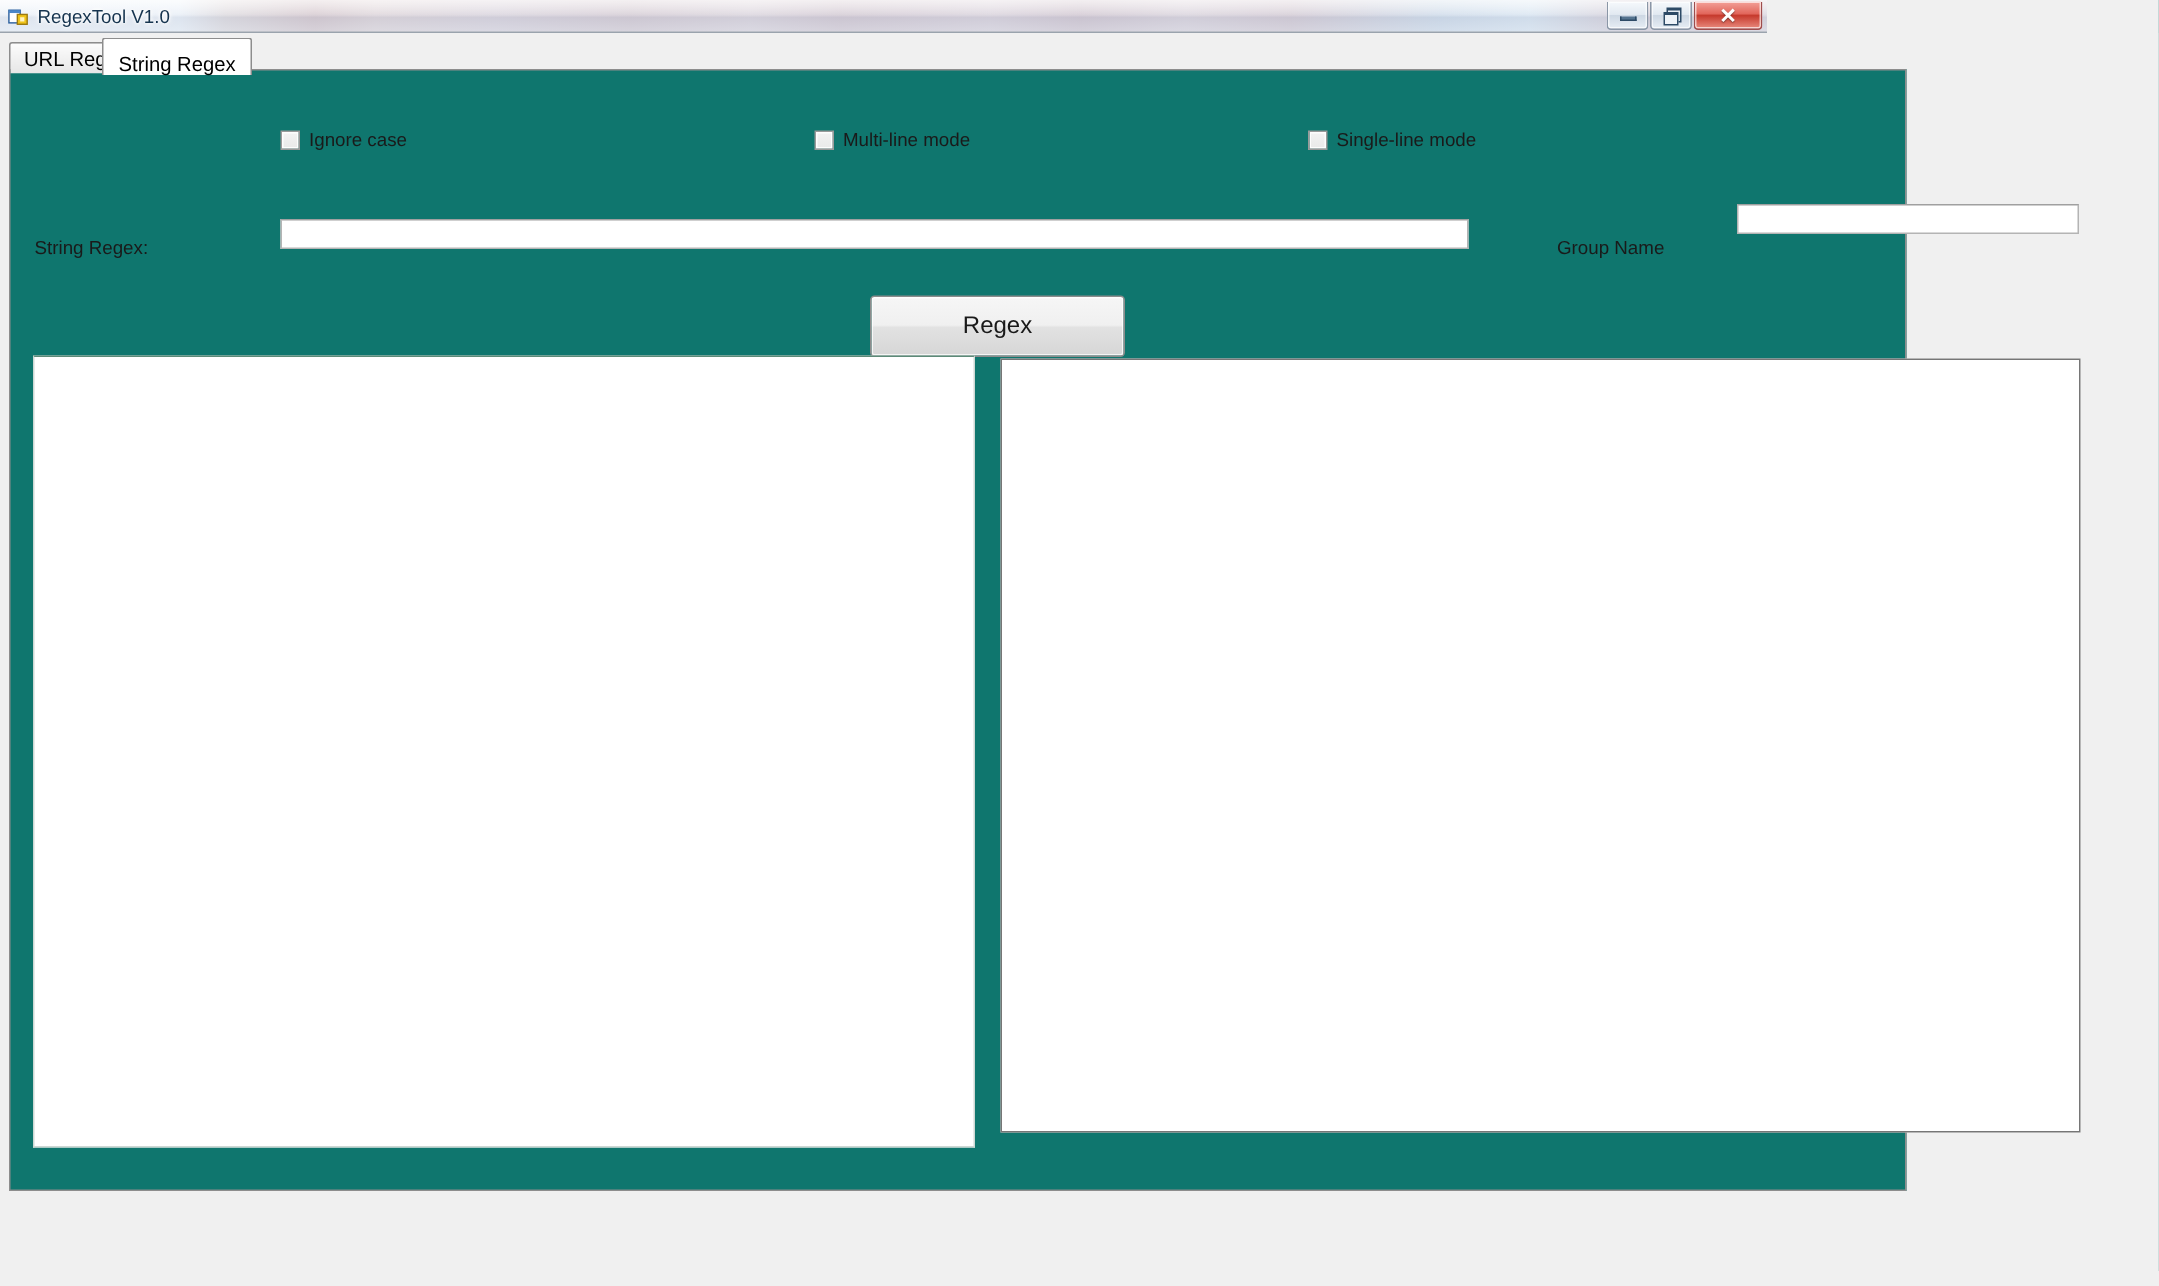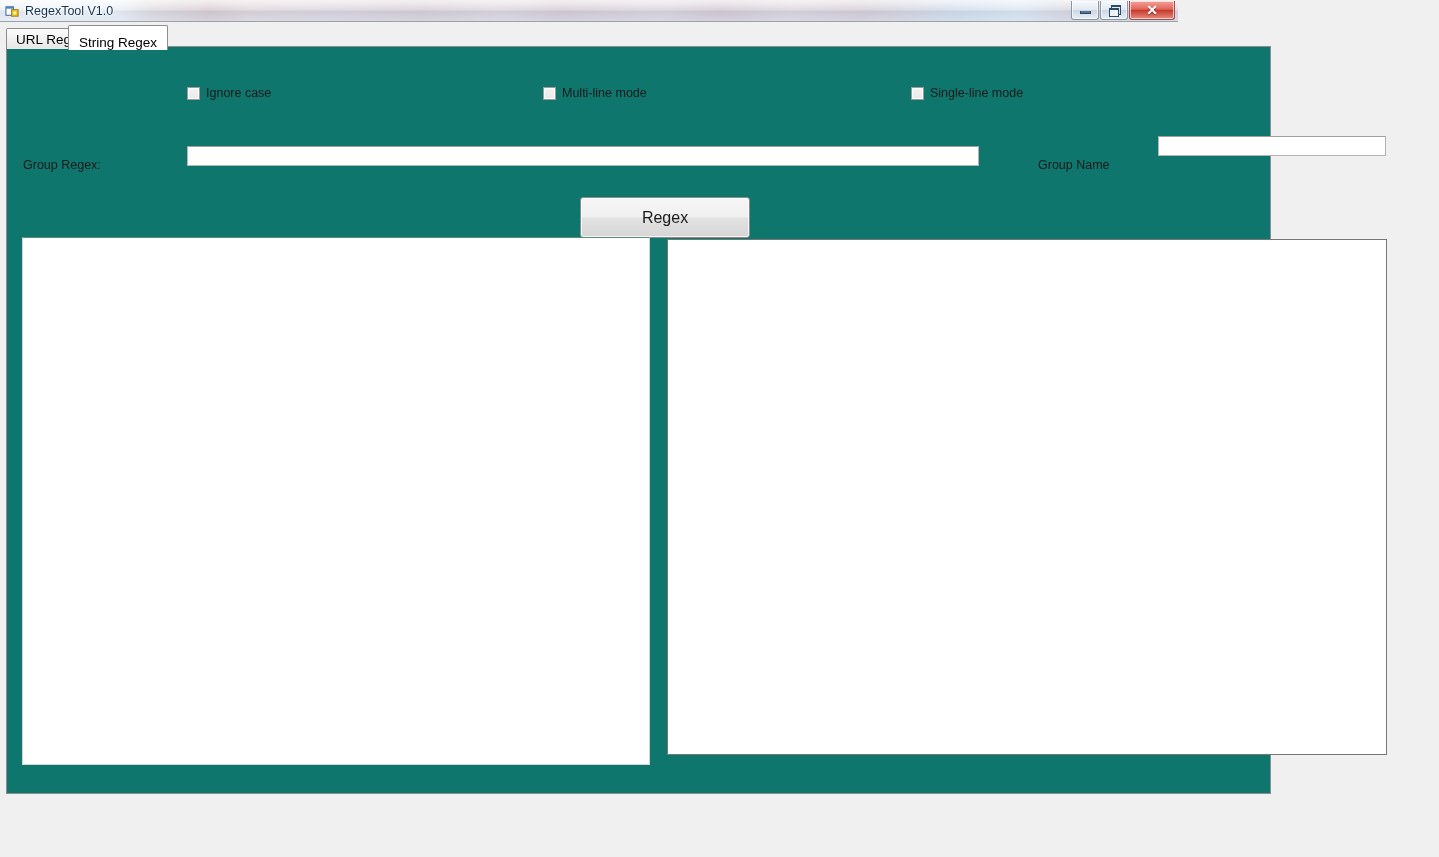--- a/index.html
+++ b/index.html
@@ -164,21 +164,21 @@
   .checkbox {
     width: 13px; height: 13px;
     border: 1px solid #9a9a9a;
     background: linear-gradient(180deg, #f3f3f3 0%, #e9e9e9 100%);
     box-shadow: inset 0 0 0 1px #fdfdfd;
     margin-right: 6px;
     flex: none;
   }
   #cb-ignore-case { left: 180px; }
   #cb-multi-line  { left: 536px; }
-  #cb-single-line { left: 868px; padding-left: 36px; }
+  #cb-single-line { left: 829px; padding-left: 36px; }
 
   
   .label-plain {
     position: absolute;
     font-size: 12.5px;
     color: #1a1a1a;
     white-space: nowrap;
   }
   #lbl-filter-regex { left: 16px; top: 111px; }
   #lbl-group-name   { left: 986px; top: 111px; margin-left: 45px; }
@@ -291,21 +291,21 @@
           <span>Multi-line mode</span>
         </div>
 
         <div class="checkitem" id="cb-single-line">
           <span class="checkbox"></span>
           <span>Single-line mode</span>
         </div>
 
       </div>
 
-      <div class="label-plain" id="lbl-filter-regex">Group Regex:</div>
+      <div class="label-plain" id="lbl-filter-regex">String Regex:</div>
 
       <input class="textinput" id="input-filter-regex" type="text" placeholder="" style="">
 
       <div class="label-plain" id="lbl-group-name">Group Name</div>
 
       <input class="textinput" id="input-group-name" type="text" placeholder="" style="">
 
       <button class="btn">Regex</button>
 
       <textarea class="bigbox" id="box-left" placeholder="" style=""></textarea>

